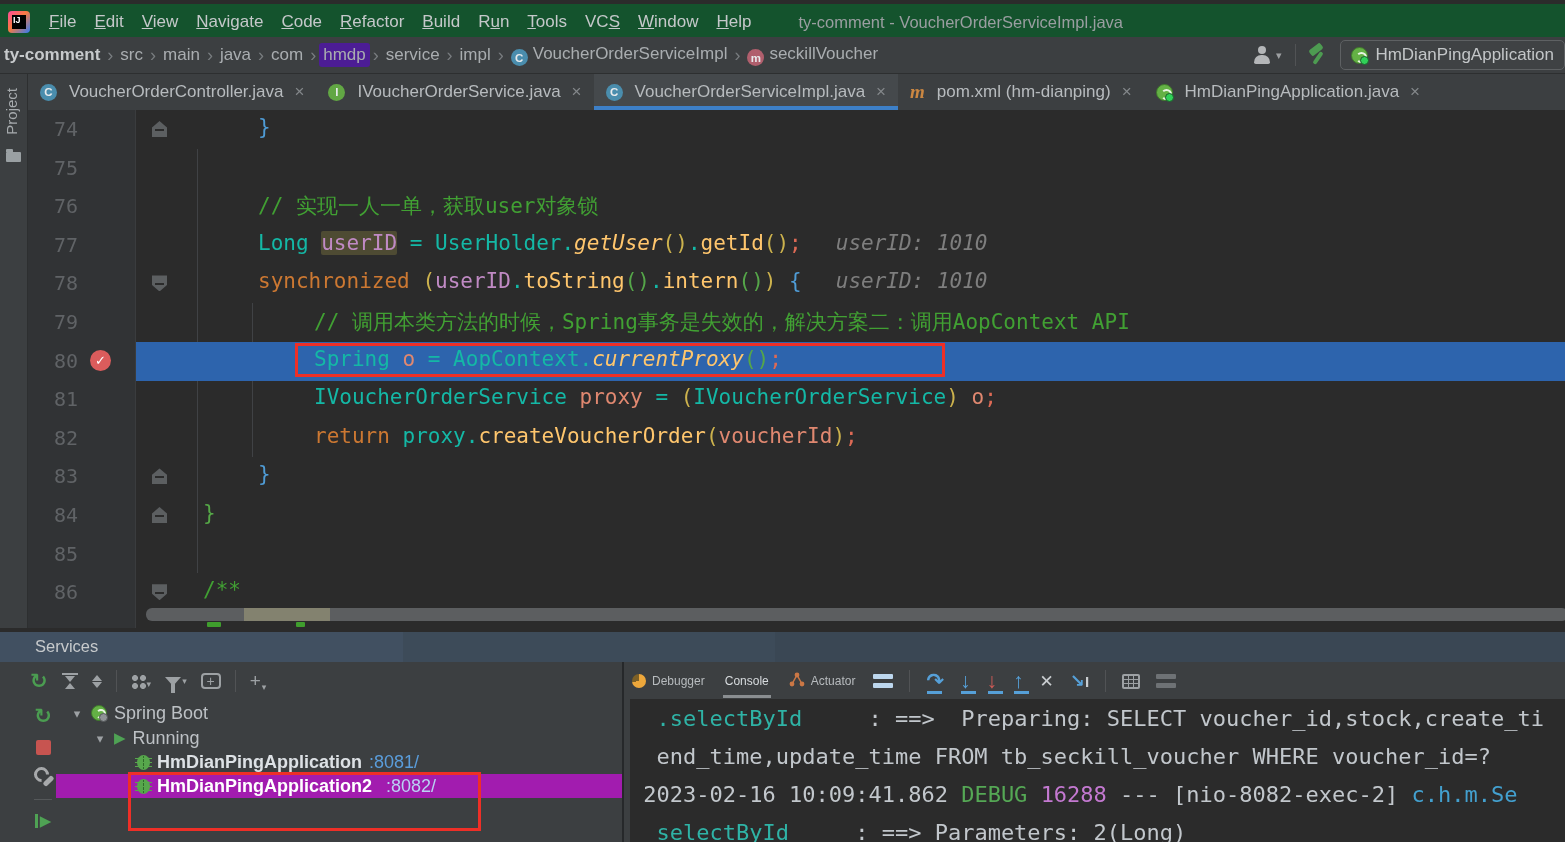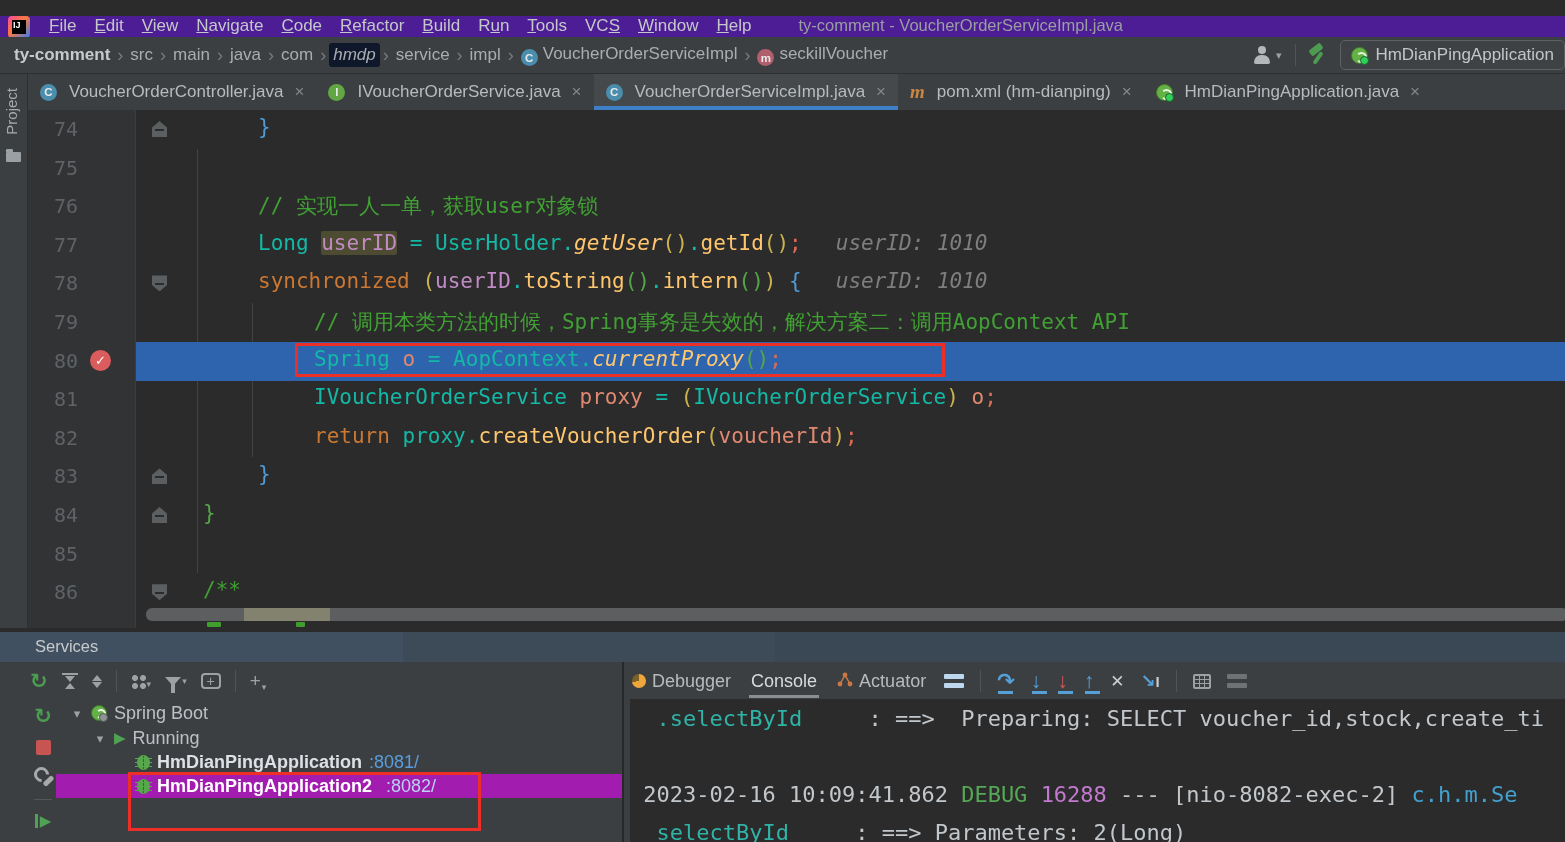--- a/index.html
+++ b/index.html
@@ -1,36 +1,36 @@
 <!DOCTYPE html>
 <html><head>
 <meta charset="utf-8">
 <style>
   html,body{margin:0;padding:0;background:#1e1f22;}
   *{box-sizing:border-box;}
   .app{position:relative;width:1565px;height:842px;background:#2b2b2b;overflow:hidden;
        font-family:"Liberation Sans","DejaVu Sans",sans-serif;color:#bbbfc3;
        -webkit-font-smoothing:antialiased;}
   
-  .menubar{position:absolute;left:0;top:16px;width:100%;height:37px;background:#4c1d95;
-           display:flex;align-items:flex-start;border-bottom:1px solid #323232;}
+  .menubar{position:absolute;left:0;top:4px;width:100%;height:37px;background:#14532d;
+           display:flex;align-items:center;border-bottom:1px solid #323232;}
   .logo{width:22px;height:22px;margin:0 10px 0 8px;border-radius:4px;
         background:linear-gradient(135deg,#fc4b9b 0%,#f97a3f 45%,#2f7bf5 100%);
         position:relative;flex:0 0 auto;}
   .logo::after{content:"";position:absolute;left:4px;top:4px;width:14px;height:14px;background:#000;}
   .logo::before{content:"IJ";position:absolute;z-index:2;left:5px;top:4px;font-size:9px;color:#fff;font-weight:bold;}
   .menu-item{padding:0 9px;font-size:17px;color:#c5c8ca;cursor:default;}
   .menu-item .mn{text-decoration:underline;}
   .win-title{margin-left:38px;font-size:16.5px;color:#9a9ea1;}
   
   .crumbbar{position:absolute;left:0;top:37px;width:100%;height:37px;background:#3c3f41;
             display:flex;align-items:center;border-bottom:1px solid #2d2f30;}
   .crumb{font-size:17px;color:#a9adb0;padding:2px 4px;border-radius:3px;white-space:nowrap;}
-  .crumb.bold{font-weight:bold;color:#c7cacc;margin-left:10px;}
-  .crumb.hl{background:#0f172a;font-style:italic;}
+  .crumb.bold{font-weight:bold;color:#c7cacc;}
+  .crumb.hl{background:#4c1d95;}
   .crumb-sep{color:#787c7f;font-size:18px;margin:0 3px;}
   .crumb-icn{display:inline-flex;vertical-align:-3px;margin-right:5px;}
   .cspace{flex:1;}
   .circ-icn{display:inline-flex;align-items:center;justify-content:center;width:17px;height:17px;
             border-radius:50%;font-size:11.5px;color:#e8eaec;font-weight:bold;}
   .ci-class{background:#4a8dad;}
   .ci-interface{background:#62a744;}
   .ci-method{background:#b05f6d;}
   .mvn{color:#cb8742;font-weight:bold;font-style:italic;font-size:19px;font-family:"Liberation Serif",serif;}
   .spring-dot{position:relative;width:17px;height:17px;border-radius:50%;background:#64b145;border:1px solid #3f7a2c;}
@@ -130,21 +130,21 @@
   .sb-icn{position:relative;width:16px;height:16px;border-radius:50%;background:#64b145;border:1px solid #3f7a2c;}
   .sb-icn::before{content:"";position:absolute;left:4px;top:3px;width:6px;height:6px;border-radius:50%;border:2px solid #eaf4e5;border-left-color:transparent;}
   .sb-icn::after{content:"";position:absolute;right:-2px;bottom:-2px;width:7px;height:7px;border-radius:50%;background:#8f9396;border:1px solid #55585a;}
   .play-g{color:#4fa254;font-size:15px;}
   .bug{position:relative;width:13px;height:15px;border-radius:50%;background:#57a74c;}
   .bug::before{content:"";position:absolute;left:6px;top:1px;width:1px;height:13px;background:#2f6b2a;}
   .bug::after{content:"";position:absolute;left:-2px;top:3px;width:17px;height:1px;background:#57a74c;box-shadow:0 4px 0 #57a74c,0 8px 0 #57a74c;}
   .svc-divider{position:absolute;left:622px;top:30px;width:2px;height:184px;background:#26282a;}
   
   .dbg-toolbar{position:absolute;left:630px;top:32px;width:935px;height:34px;display:flex;align-items:center;gap:16px;}
-  .dtab{display:flex;align-items:center;gap:6px;font-size:18px;color:#b7bbbe;height:34px;position:relative;padding:0 2px;}
+  .dtab{display:flex;align-items:center;gap:6px;font-size:12px;color:#b7bbbe;height:34px;position:relative;padding:0 2px;}
   .dtab.active{color:#d7dbde;}
   .dtab.active::after{content:"";position:absolute;left:0;right:0;bottom:0;height:3px;background:#8a8e91;}
   .dbg-icn{width:14px;height:14px;border-radius:50%;background:conic-gradient(#eda73b 0 72%,#7d6026 72% 100%);}
   .bars2{width:20px;height:5px;background:#bdd7ee;box-shadow:0 9px 0 #bdd7ee;margin-bottom:9px;border-radius:1px;}
   .bars2.dim{background:#6e7275;box-shadow:0 9px 0 #6e7275;}
   .s-blue{color:#56a0d8;font-size:21px;font-weight:bold;}
   .s-red{color:#cf5b56;font-size:21px;font-weight:bold;}
   .underbar{position:relative;}
   .underbar::after{content:"";position:absolute;left:1px;bottom:-1px;width:15px;height:3px;background:#56a0d8;}
   .rst{color:#c9cdd0;font-size:17px;font-weight:bold;}
@@ -434,18 +434,19 @@
         <span class="rtc">↘<span class="cur">I</span></span>
         <span class="tb-sep"></span>
         <span class="calc"></span>
         <span class="icn">
           <span class="bars2 dim"></span>
         </span>
       </div>
     <div class="console" id="console">
         <div class="cline" style="top: -31px;"></div>
         <div class="cline" style="top: 7px; text-align: right;"><span class="ck-plain">  </span><span class="ck-teal">.selectById</span><span class="ck-plain">     : ==&gt;  Preparing: SELECT voucher_id,stock,create_ti</span></div>
+        <div class="cline" style="top: 45px;"><span class="ck-plain">  end_time,update_time FROM tb_seckill_voucher WHERE voucher_id=?</span></div>
         <div class="cline" style="top: 83px;"><span class="ck-plain"> 2023-02-16 10:09:41.862 </span><span class="ck-green">DEBUG</span><span class="ck-plain"> </span><span class="ck-mag">16288</span><span class="ck-plain"> --- [nio-8082-exec-2] </span><span class="ck-cyan">c.h.m.Se</span></div>
         <div class="cline" style="top: 121px;"><span class="ck-plain">  </span><span class="ck-teal">selectById</span><span class="ck-plain">     : ==&gt; Parameters: 2(Long)</span></div>
       </div>
   </div>
 
 </div>
 
 </body></html>

